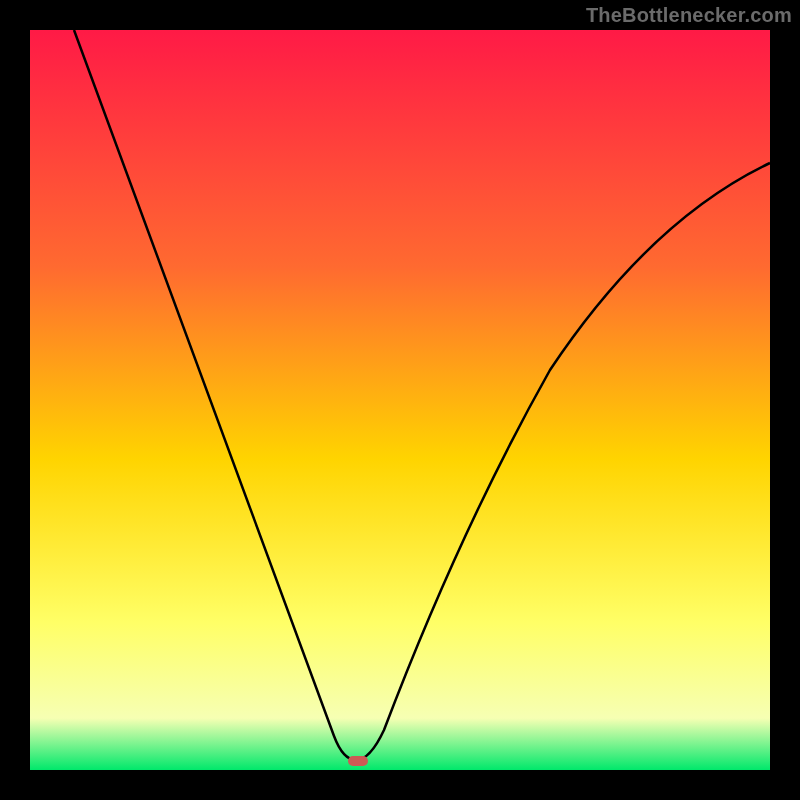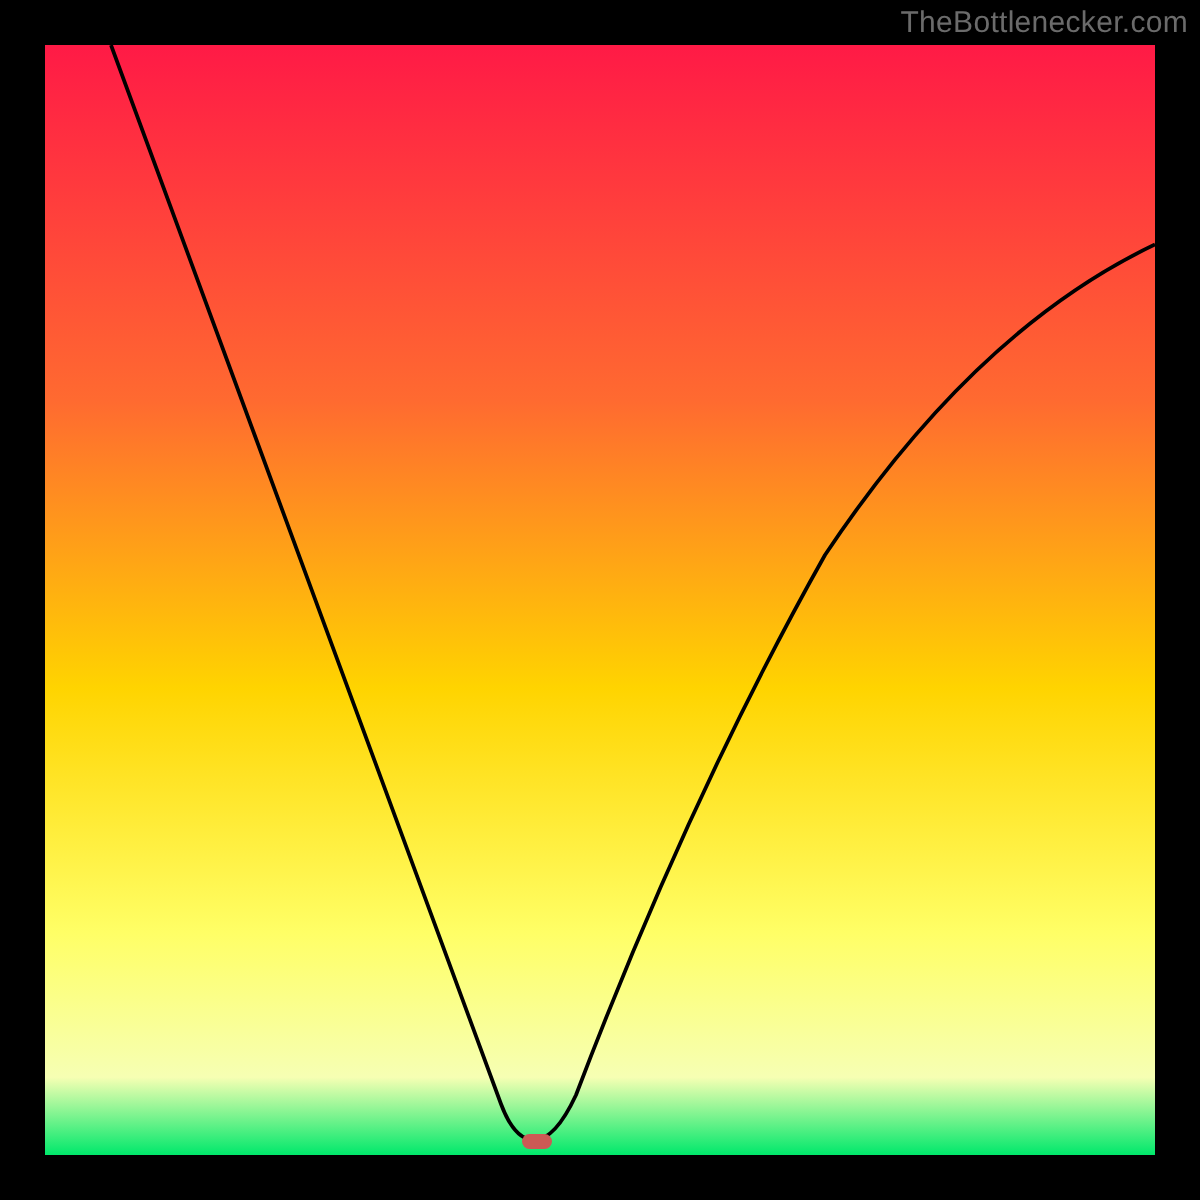--- a/index.html
+++ b/index.html
@@ -30,21 +30,21 @@
     width: 100%;
     height: 100%;
   }
   .watermark {
     position: absolute;
     top: 4px;
     right: 8px;
     color: #6b6b6b;
     font-size: 20px;
     letter-spacing: 0.2px;
-    font-weight: 400;
+    font-weight: 700;
   }
 </style>
 </head>
 <body>
 
 <div class="frame">
 
   <div class="watermark">TheBottlenecker.com</div>
 
   <div class="plot">

